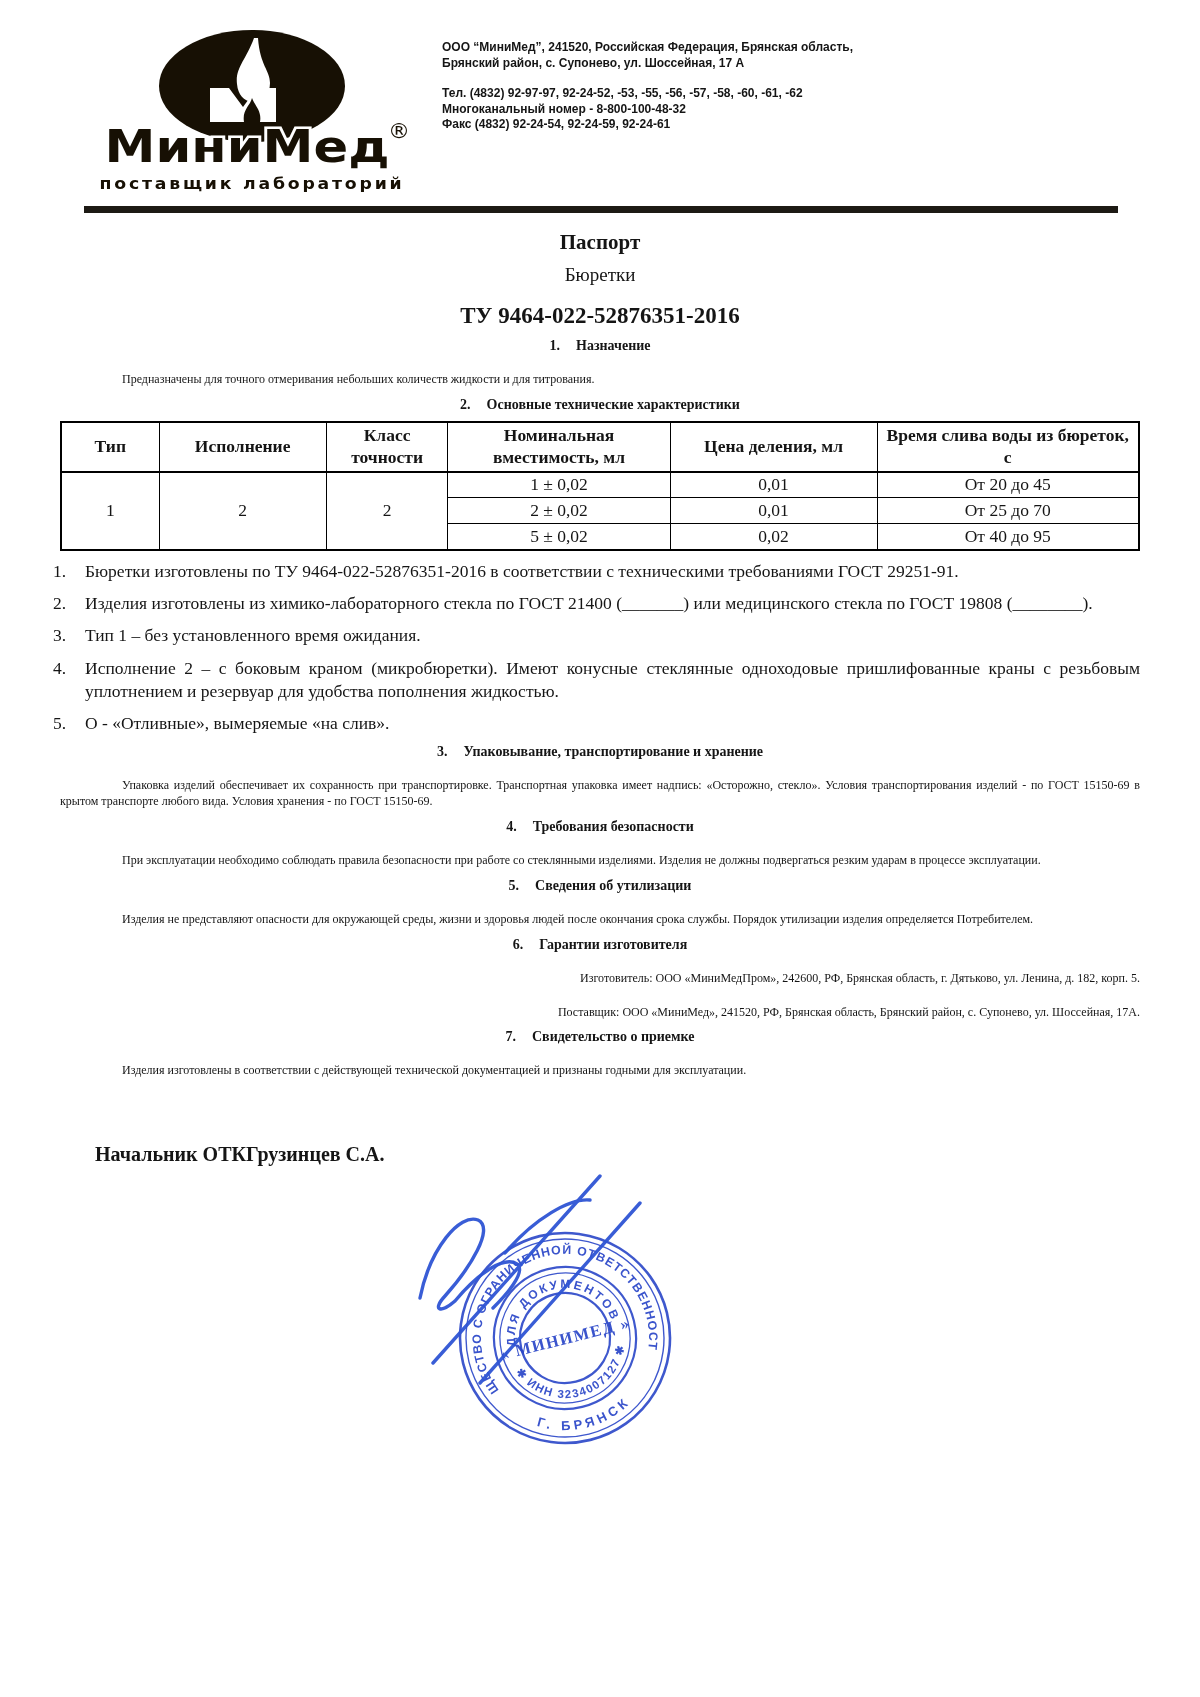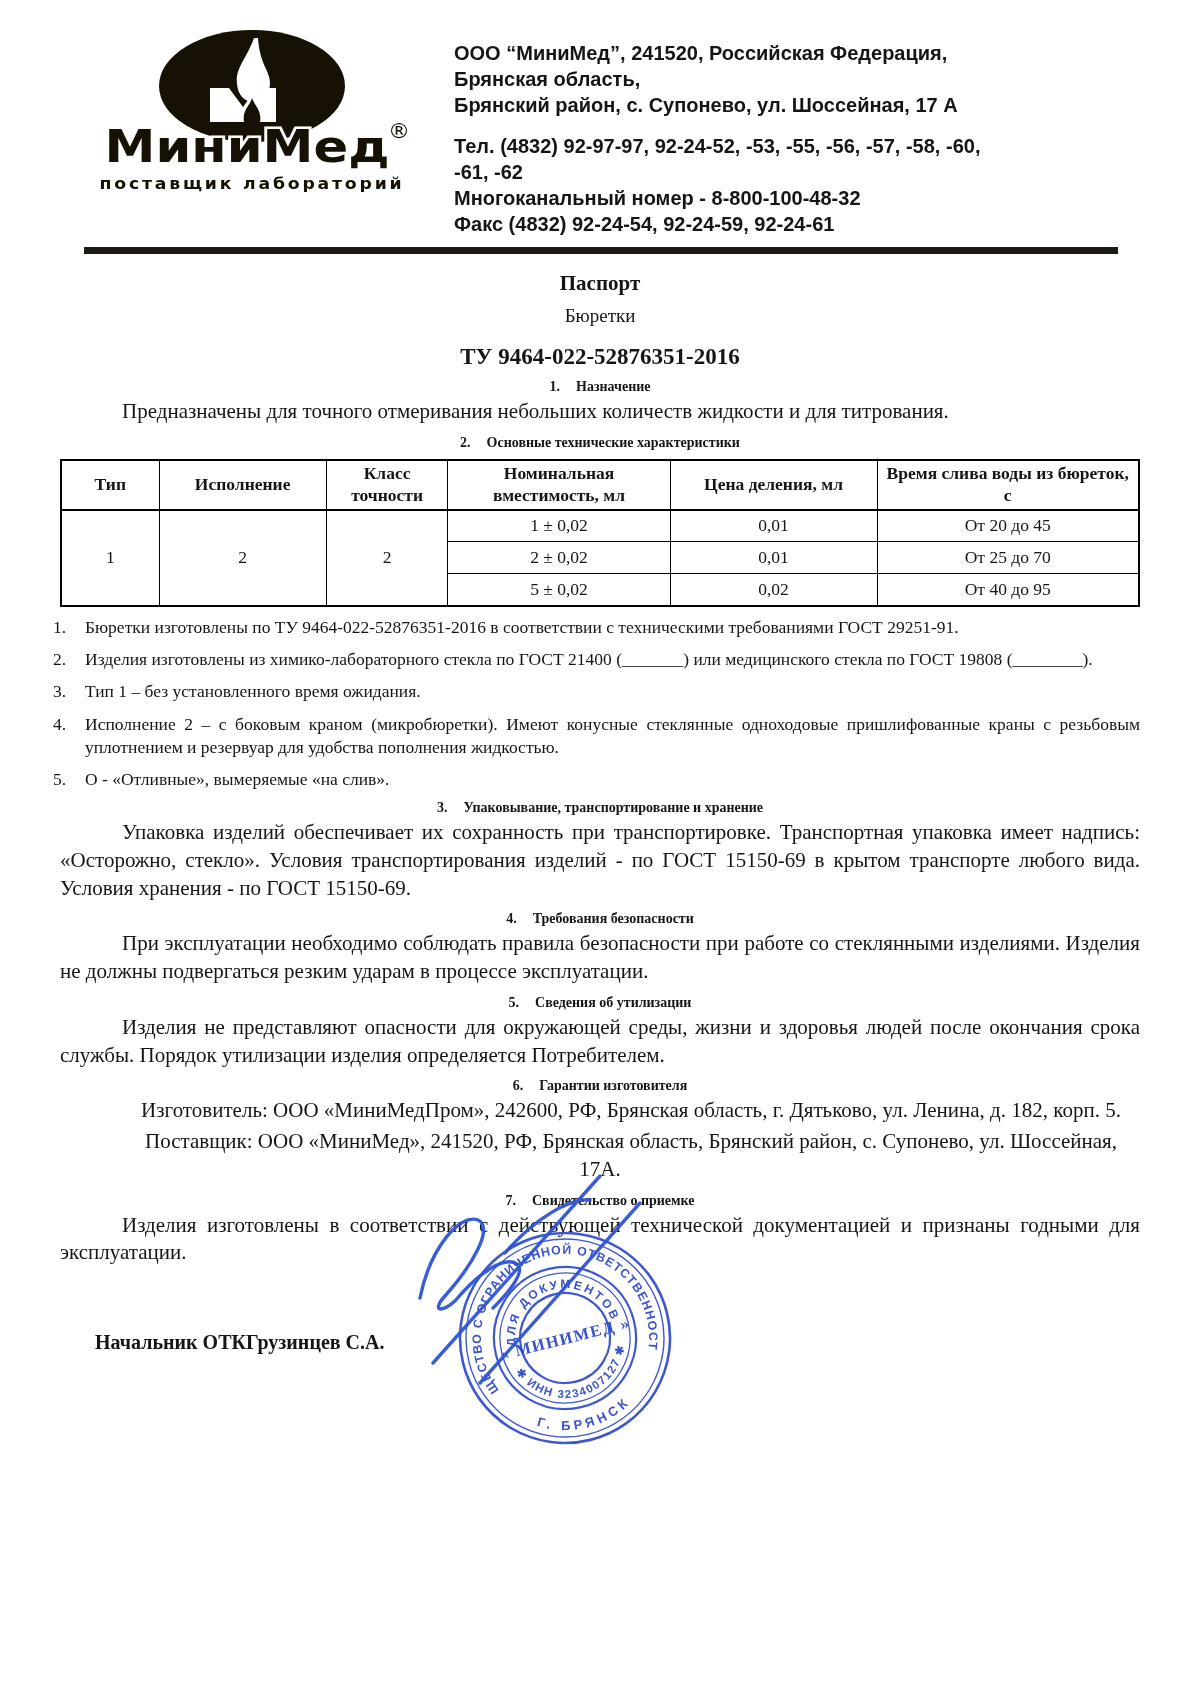--- a/index.html
+++ b/index.html
@@ -5,46 +5,46 @@
   html,body{margin:0;padding:0;background:#e8e8e8;}
   .page{
     width:1200px;height:1697px;background:#fff;margin:0 auto;position:relative;
     font-family:"Liberation Serif", serif;color:#151515;
     box-sizing:border-box;padding:26px 60px 0 60px;overflow:hidden;
   }
   
   .header{display:flex;align-items:flex-start;}
   .logo-wrap{width:330px;height:170px;margin-left:32px;flex:none;}
   .contact{
-    margin-left:32px;width:560px;
+    margin-left:20px;width:560px;
     font-family:"Liberation Sans", sans-serif;font-weight:bold;
-    font-size:20px;line-height:1.3;padding-top:14px;
+    font-size:12px;line-height:1.3;padding-top:14px;
   }
   .contact .block-gap{height:15px;}
   .inn-row{display:flex;justify-content:space-between;margin-top:18px;align-items:baseline;}
   .inn-row .inn-num{font-weight:normal;}
   .rule{height:7px;background:#1d1a14;margin:10px 22px 0 24px;}
   
   .t-pass{text-align:center;font-weight:bold;font-size:21px;margin-top:17px;}
   .t-prod{text-align:center;font-weight:normal;font-size:19px;margin-top:9px;}
   .t-tu{text-align:center;font-weight:bold;font-size:23px;margin-top:17px;}
   
   .sec{text-align:center;font-weight:bold;font-size:14px;margin-top:9px;}
   .sec .num{margin-right:16px;}
-  .para{font-size:21px;line-height:1.32;text-align:justify;text-indent:62px;margin:3px 0 0 0;}
-  .para.nojust{text-align:center;}
+  .para{font-size:12px;line-height:1.32;text-align:justify;text-indent:62px;margin:18px 0 0 0;}
+  .para.nojust{text-align:right;}
   
   table.spec{border-collapse:collapse;width:100%;margin-top:8px;table-layout:fixed;}
   table.spec th,table.spec td{
     border:1.4px solid #000;text-align:center;vertical-align:middle;
     font-size:17.5px;padding:2px 4px;box-sizing:border-box;
   }
   table.spec{border:2.6px solid #000;}
   table.spec th{font-weight:bold;line-height:1.25;height:50px;border-bottom:2.2px solid #000;}
-  table.spec td{height:32px;line-height:1.1;}
+  table.spec td{height:26px;line-height:1.1;}
   
   .notes{margin-top:9px;}
   .note{display:flex;font-size:17.5px;line-height:1.33;margin-top:9px;}
   .note .n{flex:none;width:32px;margin-left:-7px;}
   .note .t{flex:1;text-align:justify;}
   
   .sig-row{display:flex;margin-top:64px;font-weight:bold;font-size:20px;}
   .sig-row .l{margin-left:35px;}
   .sig-row .r{margin-right:268px;}
   .stamp-wrap{position:absolute;left:385px;top:1158px;width:360px;height:335px;pointer-events:none;}

